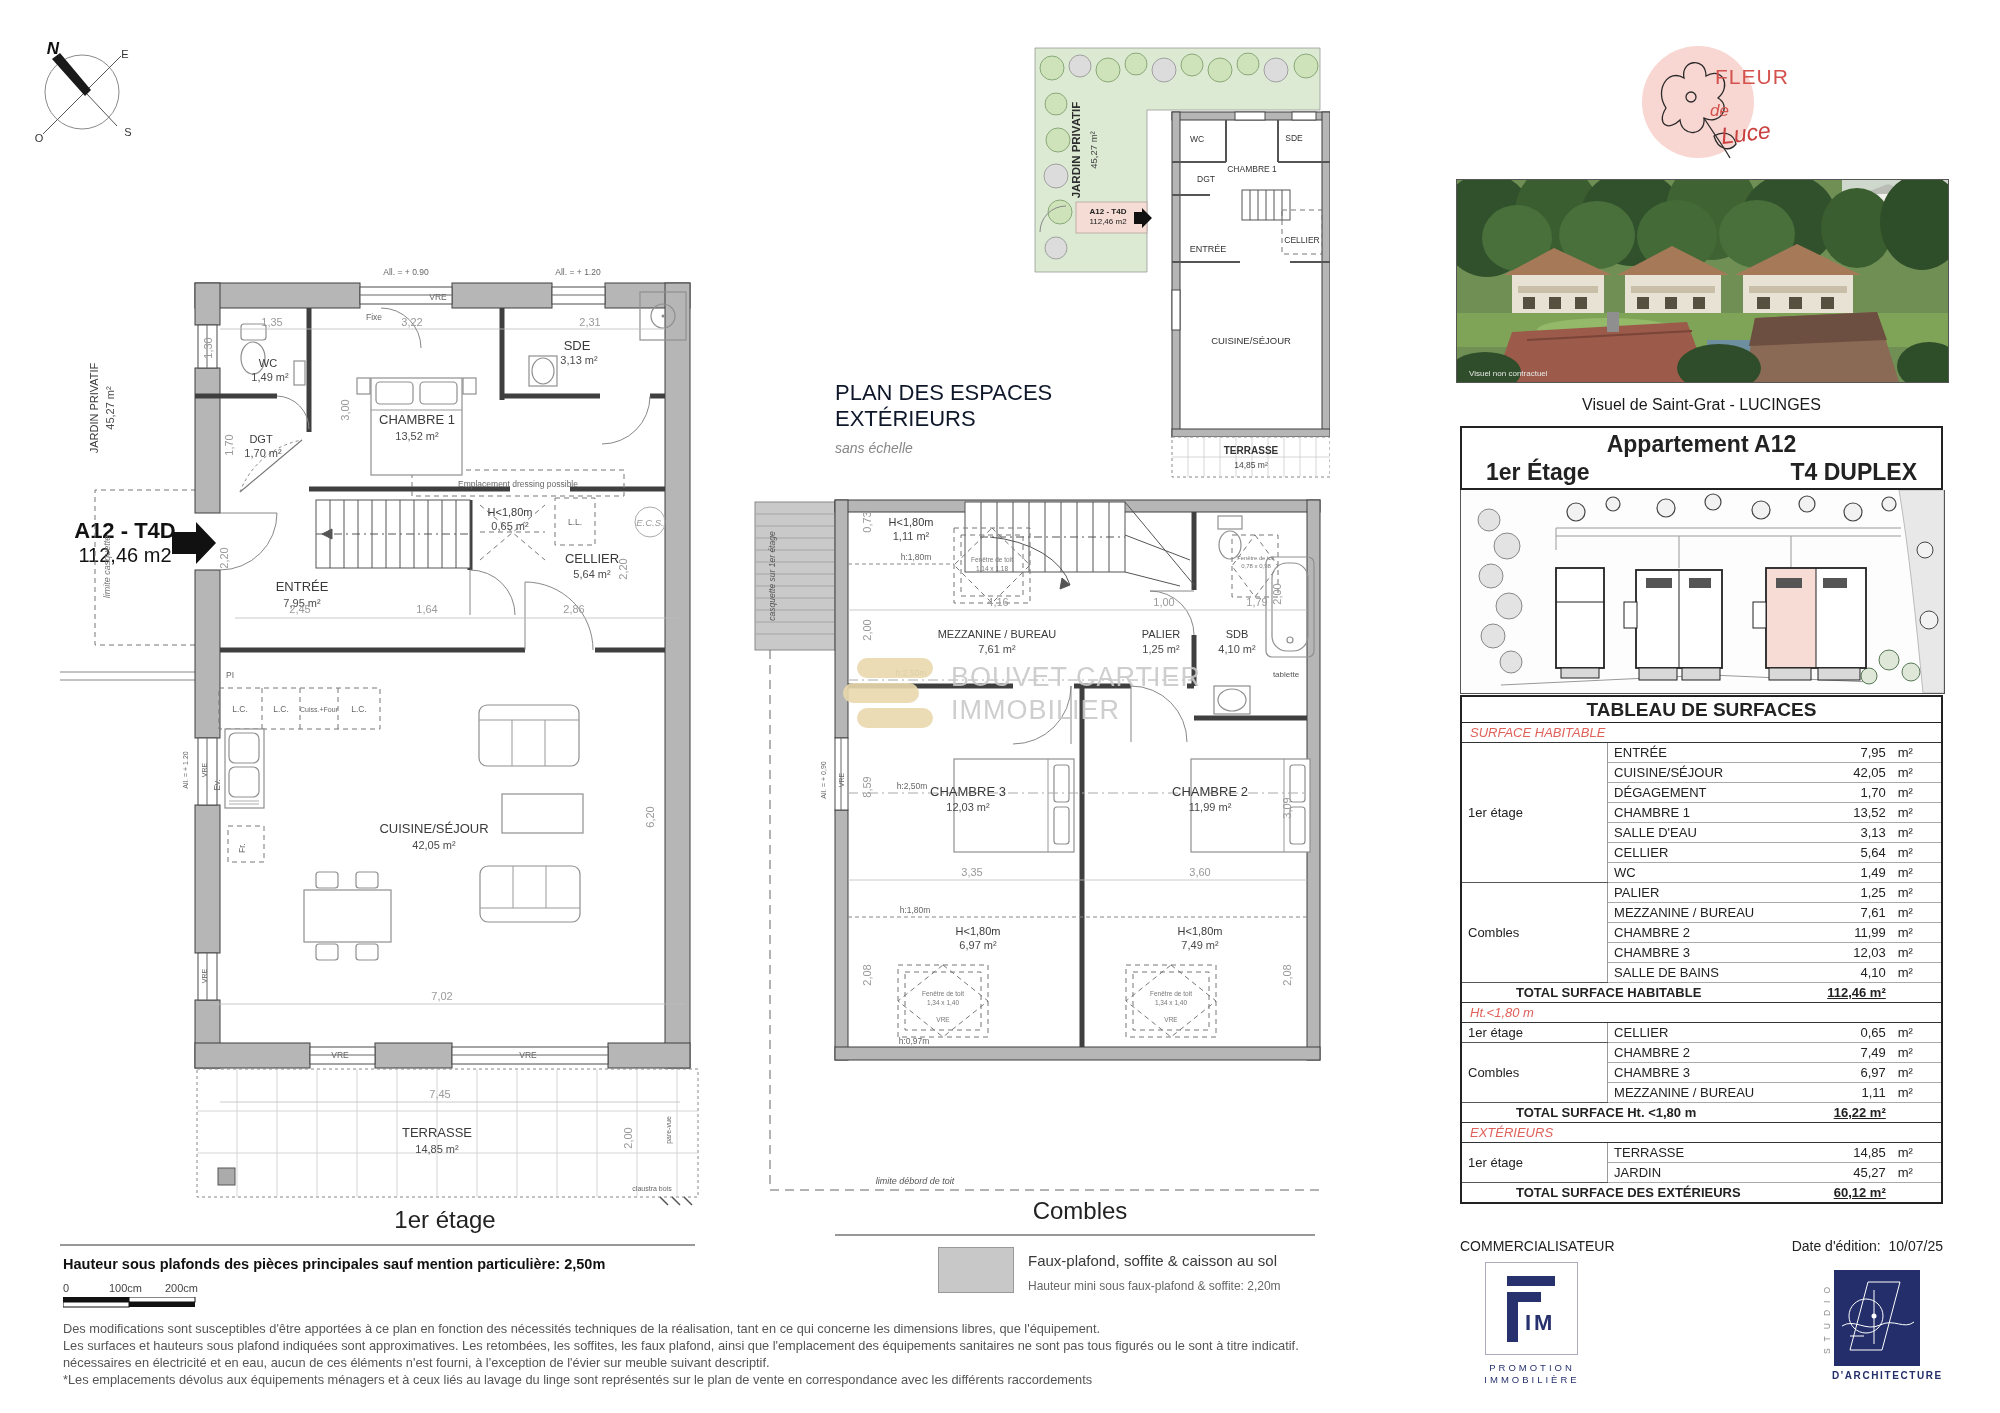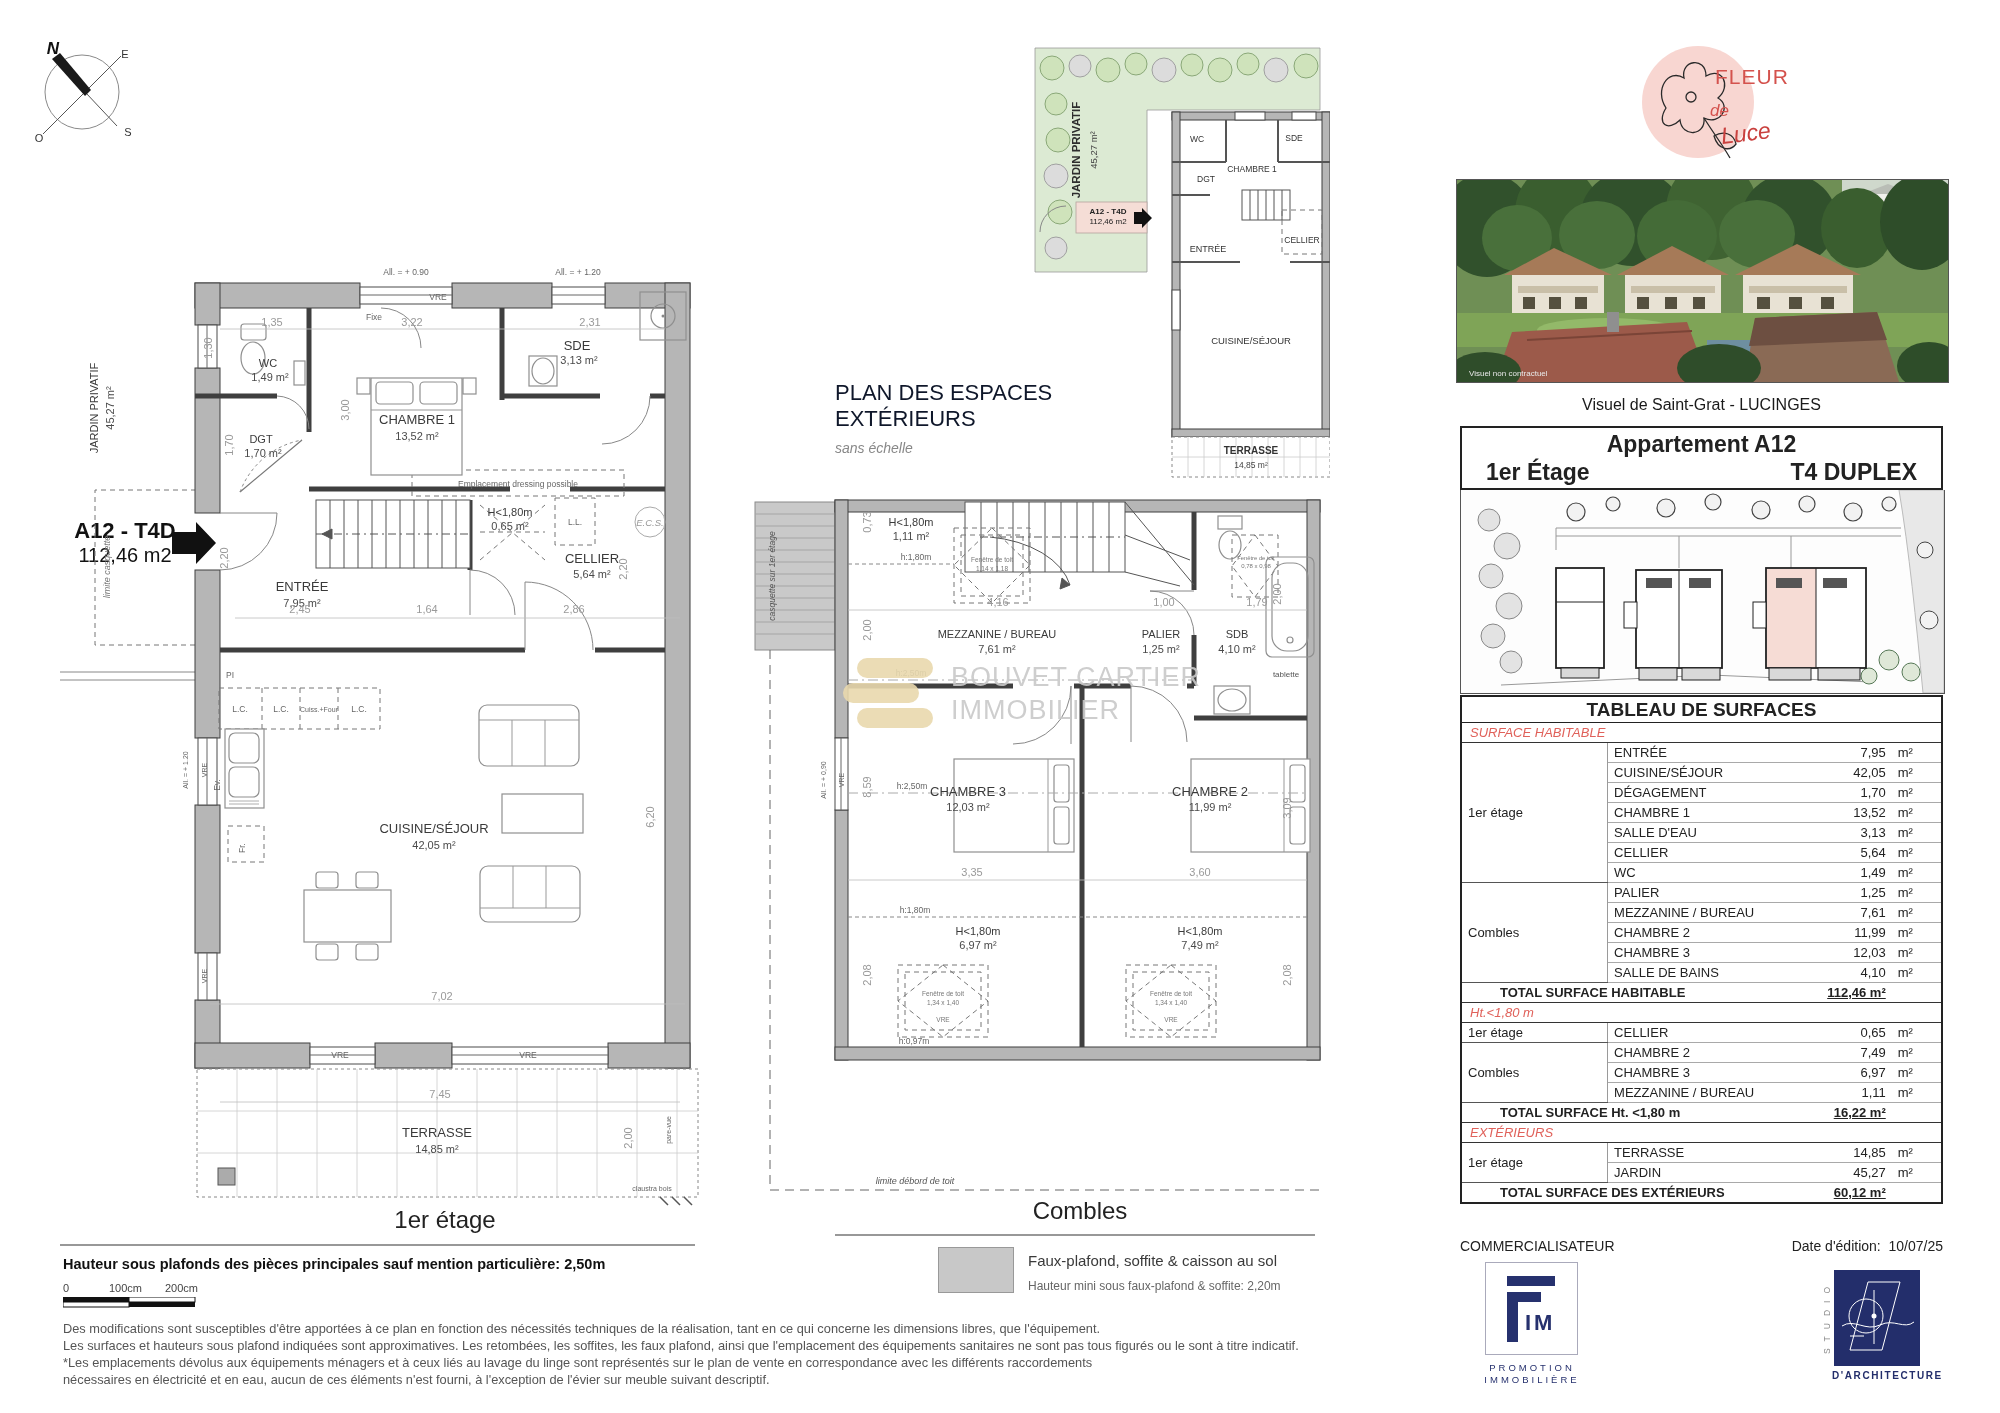--- a/index.html
+++ b/index.html
@@ -26,21 +26,21 @@
   .stair{stroke:#555;stroke-width:1;fill:none}
   
   table.surf{border-collapse:collapse;width:483px;table-layout:fixed;font-size:13px;color:#222;border:2px solid #222}
   table.surf td{padding:1px 6px;line-height:17px;vertical-align:middle}
   td.grp{border-right:1px solid #9a9a9a;border-bottom:1px solid #555;vertical-align:middle}
   td.lbl,td.val,td.unit{border-bottom:1px solid #a9a9a9}
   td.val{text-align:right}
   tr.title td{font-size:19px;font-weight:bold;text-align:center;padding:4px 0;border-bottom:1.5px solid #222}
   tr.red td{color:#e0615a;font-style:italic;border-top:1.5px solid #333;border-bottom:1.5px solid #333;padding-left:8px}
   tr.total td{font-weight:bold;border-top:1.5px solid #333;border-bottom:1.5px solid #333}
-  tr.total td.tl{padding-left:38px}
+  tr.total td.tl{padding-left:54px}
   tr.total td.tv{text-align:right;text-decoration:underline}
   .nowrap{white-space:nowrap}
 </style>
 </head>
 <body>
 
 <div id="sheet">
 
   <svg class="abs" style="left:25px;top:30px" width="118" height="118">
     <circle cx="57" cy="62" r="37" fill="none" stroke="#8a8a8a" stroke-width="1"></circle>
@@ -568,22 +568,22 @@
     <svg class="abs" style="left:0;top:15px" width="134" height="12">
       <rect x="0" y="0" width="66" height="5" fill="#111"></rect>
         <rect x="66" y="0" width="66" height="5" fill="#fff" stroke="#111" stroke-width="1"></rect>
       <rect x="0" y="5" width="66" height="5" fill="#fff" stroke="#111" stroke-width="1"></rect>
         <rect x="66" y="5" width="66" height="5" fill="#111"></rect>
     </svg>
   </div>
   <div class="abs" style="left:63px;top:1320px;font-size:12.8px;color:#555;line-height:17px">
     <div class="nowrap">Des modifications sont susceptibles d'être apportées à ce plan en fonction des nécessités techniques de la réalisation, tant en ce qui concerne les dimensions libres, que l'équipement.</div>
     <div class="nowrap">Les surfaces et hauteurs sous plafond indiquées sont approximatives. Les retombées, les soffites, les faux plafond, ainsi que l'emplacement des équipements sanitaires ne sont pas tous figurés ou le sont à titre indicatif.</div>
+    <div class="nowrap">nécessaires en électricité et en eau, aucun de ces éléments n'est fourni, à l'exception de l'évier sur meuble suivant descriptif.</div>
     <div class="nowrap">*Les emplacements dévolus aux équipements ménagers et à ceux liés au lavage du linge sont représentés sur le plan de vente en correspondance avec les différents raccordements</div>
-    <div class="nowrap">nécessaires en électricité et en eau, aucun de ces éléments n'est fourni, à l'exception de l'évier sur meuble suivant descriptif.</div>
   </div>
 
   <svg class="abs" style="left:1618px;top:38px" width="170" height="135">
     <circle cx="80" cy="64" r="56" fill="#f8d6d1"></circle>
     <g stroke="#2a2a2a" stroke-width="1.3" fill="none">
       <path d="M48,70 C36,52 50,30 66,40 C62,22 88,18 88,38 C104,28 114,48 100,60 C114,68 102,88 86,80 C88,98 64,100 62,82 C50,94 38,86 48,70 Z"></path>
       <circle cx="73" cy="59" r="5"></circle>
       <path d="M86,80 C96,96 104,106 112,120"></path>
       <path d="M96,98 C106,92 116,96 118,106 C112,114 100,112 96,98 Z"></path>
     </g>

